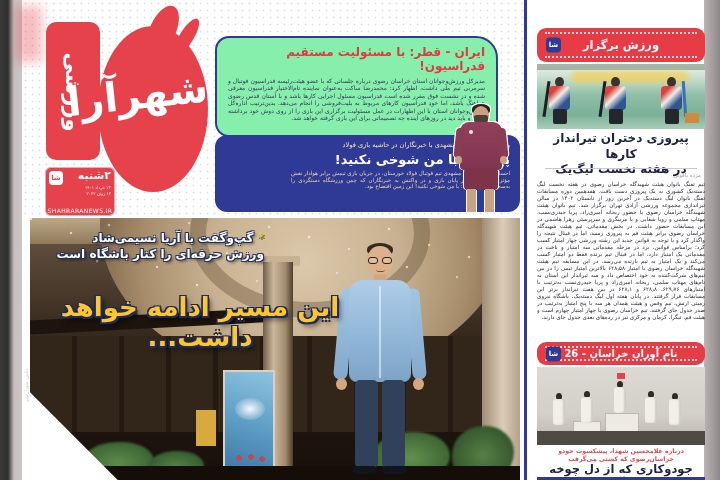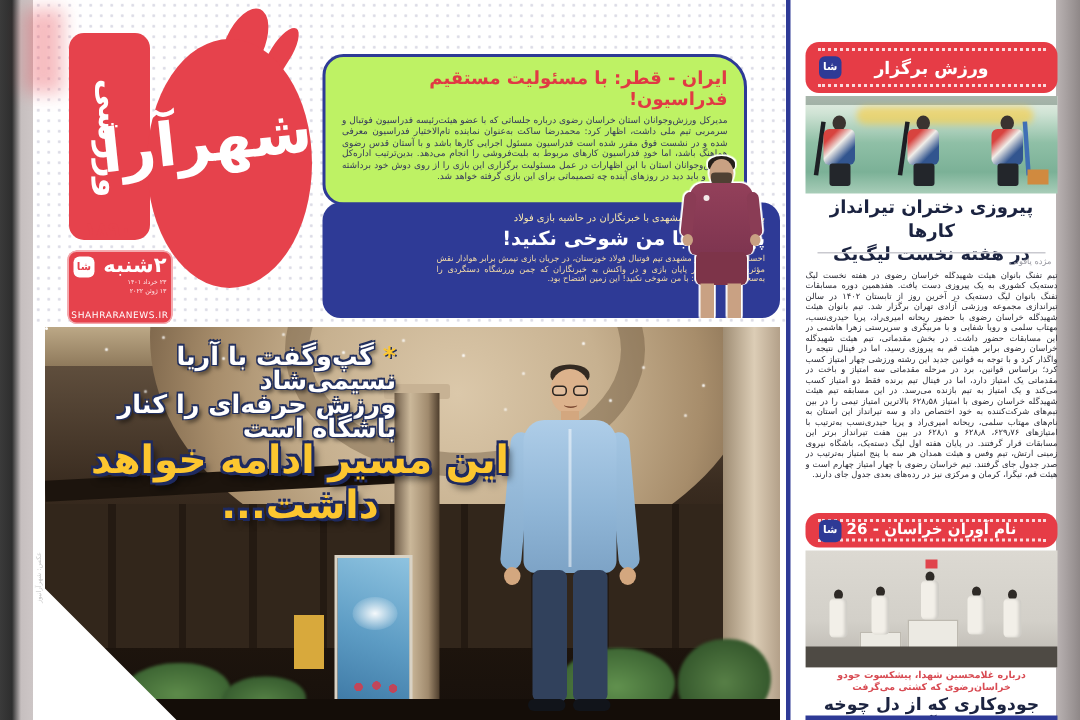--- a/index.html
+++ b/index.html
@@ -11,26 +11,26 @@
   
   .vlogo{position:absolute;left:24px;top:22px;width:54px;height:138px;background:#e6424c;border-radius:10px;overflow:hidden}
   .vlogo span{position:absolute;left:-34px;top:58px;width:122px;text-align:center;transform:rotate(90deg);color:#fff;font-weight:bold;font-size:21px;letter-spacing:2px;direction:rtl}
   .logo-circle{position:absolute;left:76px;top:26px;width:110px;height:166px;background:#e6424c;border-radius:50%}
   .logo-circle .cal{position:absolute;left:0;top:44px;width:110px;text-align:center;color:#fff;font-weight:bold;font-size:40px;transform:rotate(-6deg);direction:rtl}
   .flame1{position:absolute;left:128px;top:4px;width:26px;height:52px;background:#e6424c;border-radius:60% 60% 10% 60%;transform:rotate(24deg)}
   .flame2{position:absolute;left:158px;top:16px;width:14px;height:40px;background:#e6424c;border-radius:50% 50% 20% 50%;transform:rotate(32deg)}
   .issue-no{position:absolute;left:8px;top:146px;width:84px;text-align:center;color:#e6424c;font-size:13px;font-weight:bold;letter-spacing:7px;direction:ltr}
   .datebox{position:absolute;left:23px;top:167px;width:70px;height:49px;background:#e6424c;border-radius:6px;box-shadow:inset 0 0 0 1px rgba(255,255,255,.55)}
   .datebox .mini{position:absolute;left:4px;top:4px;width:14px;height:14px;background:#fff;border-radius:4px;color:#e6424c;font-size:7px;font-weight:bold;text-align:center;line-height:14px}
-  .datebox .wd{position:absolute;right:4px;top:2px;color:#fff;font-weight:bold;font-size:14px;direction:rtl}
+  .datebox .wd{position:absolute;right:4px;top:2px;color:#fff;font-weight:bold;font-size:11px;direction:rtl}
   .datebox .dl{position:absolute;right:4px;color:#ffe9ea;font-size:4.2px;direction:rtl;white-space:nowrap}
   .datebox .dl1{top:18px}.datebox .dl2{top:24px}
   .datebox .site{position:absolute;left:0;bottom:2px;width:100%;text-align:center;color:#fff;font-size:6px;letter-spacing:.4px}
   
-  .leadbox{position:absolute;left:193px;top:36px;width:283px;height:101px;background:#bef264;border:2px solid #2e3a96;border-radius:14px 22px 14px 14px;padding:7px 11px;direction:rtl;overflow:hidden}
+  .leadbox{position:absolute;left:193px;top:36px;width:283px;height:101px;background:#86efac;border:2px solid #2e3a96;border-radius:14px 22px 14px 14px;padding:7px 11px;direction:rtl;overflow:hidden}
   .leadbox h2{color:#e13a44;font-size:12px;font-weight:bold;text-align:right;margin-bottom:4px}
   .leadbox p{color:#33355a;font-size:6px;line-height:7.4px;text-align:justify;text-align-last:right}
   
   .bluebox{position:absolute;left:193px;top:135px;width:305px;height:77px;background:#2e3a96;border-radius:12px;padding:6px 10px 5px 10px;direction:rtl;overflow:hidden}
   .bluebox .kick{color:#f6e6ae;font-size:6.6px;text-align:right;padding-left:72px}
   .bluebox h3{color:#fff;font-size:13px;font-weight:bold;text-align:right;margin:3px 0 3px;padding-left:72px}
   .bluebox p{color:#f0d9a8;font-size:5.5px;line-height:6.6px;text-align:justify;text-align-last:right;padding-left:66px}
   
   .player{position:absolute;left:430px;top:106px;width:58px;height:106px;filter:drop-shadow(1px 0 0 #fff) drop-shadow(-1px 0 0 #fff) drop-shadow(0 -1px 0 #fff);z-index:4}
   .player .head{position:absolute;left:21px;top:0;width:16px;height:19px;background:#c9a183;border-radius:50%}
@@ -84,21 +84,21 @@
   .man .hand{position:absolute;top:132px;width:11px;height:12px;background:#d3a77f;border-radius:50%}
   .man .hand.l{left:11px}.man .hand.r{left:88px}
   .man .leg{position:absolute;top:134px;width:23px;height:88px;background:#31415c;border-radius:5px}
   .man .leg.l{left:30px}.man .leg.r{left:57px}
   .man .shoe{position:absolute;top:220px;width:25px;height:8px;background:#11141a;border-radius:4px}
   .man .shoe.l{left:27px}.man .shoe.r{left:57px}
   
   .cutcorner{position:absolute;left:-62px;bottom:-62px;width:124px;height:124px;background:#fff;transform:rotate(45deg);z-index:7}
   .credit{position:absolute;left:2px;top:402px;transform:rotate(-90deg);transform-origin:left top;color:#c9c9c9;font-size:4.5px;letter-spacing:.5px;z-index:8;direction:rtl}
   .intro{position:absolute;left:30px;top:230px;width:212px;text-align:right;direction:rtl;z-index:8}
-  .intro .line{color:#fff;font-weight:bold;font-size:17px;line-height:16px;text-shadow:1px 1px 0 #23305e,-1px 1px 0 #23305e,1px -1px 0 #23305e,-1px -1px 0 #23305e,2px 2px 3px rgba(0,0,0,.6)}
+  .intro .line{color:#fff;font-weight:bold;font-size:12px;line-height:16px;text-shadow:1px 1px 0 #23305e,-1px 1px 0 #23305e,1px -1px 0 #23305e,-1px -1px 0 #23305e,2px 2px 3px rgba(0,0,0,.6)}
   .intro .star{color:#fcc62f;font-weight:bold;text-shadow:1px 1px 0 #23305e}
   .bigyellow{position:absolute;left:8px;top:292px;width:340px;text-align:center;direction:rtl;color:#fcc62f;font-weight:bold;font-size:26px;z-index:8;text-shadow:2px 2px 0 #1e2a60,-1.5px -1.5px 0 #1e2a60,1.5px -1.5px 0 #1e2a60,-1.5px 1.5px 0 #1e2a60,3px 4px 5px rgba(0,0,0,.55)}
   
   .divider{position:absolute;left:502px;top:0;width:3px;height:480px;background:#2e3a96}
   
   .banner{position:absolute;left:515px;width:168px;background:#e63c46;border-radius:9px;color:#fff;font-weight:bold;text-align:center;direction:rtl}
   .banner .dots-t,.banner .dots-b{position:absolute;left:8px;right:8px;border-top:2px dotted rgba(255,255,255,.8)}
   .banner .dots-t{top:4px}.banner .dots-b{bottom:4px}
   .banner .mini{position:absolute;left:9px;top:50%;transform:translateY(-50%);width:15px;height:15px;background:#2e3a96;border-radius:4px;color:#fff;font-size:7px;font-weight:bold;text-align:center;line-height:15px}
   .banner1{top:28px;height:34px;font-size:11.5px;line-height:34px}

